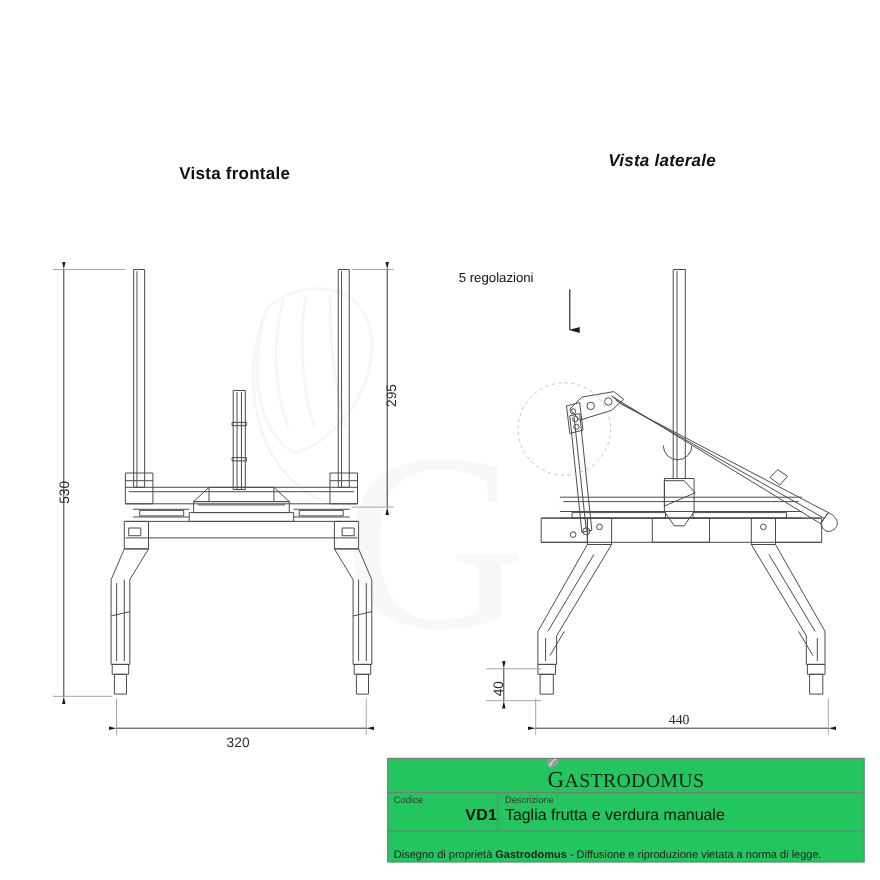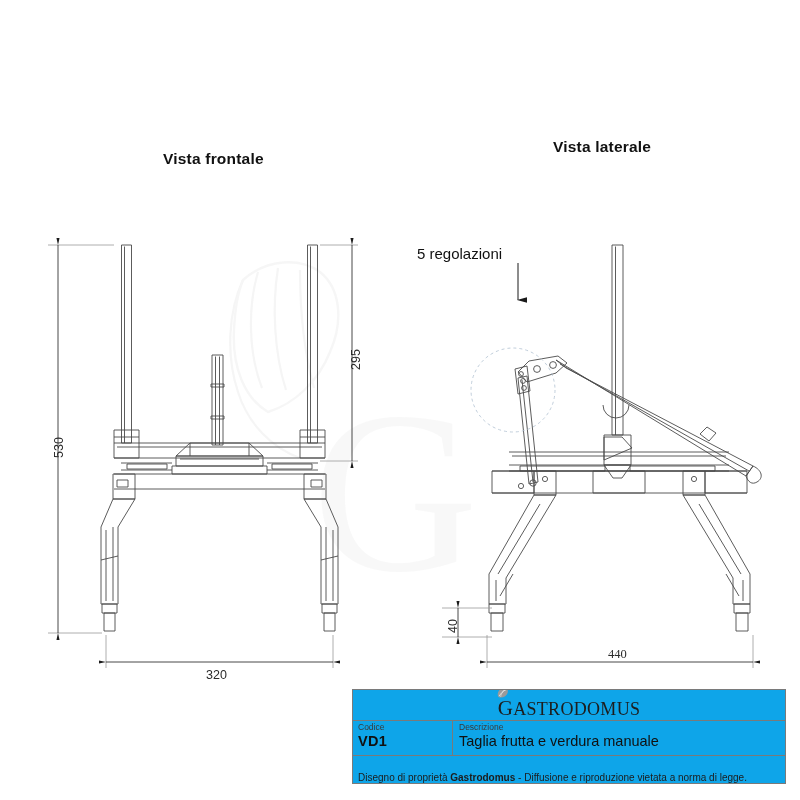--- a/index.html
+++ b/index.html
@@ -33,26 +33,26 @@
   .view-title {
     position: absolute;
     font-family: "Liberation Sans", sans-serif;
     font-weight: bold;
     font-size: 15.5px;
     letter-spacing: 0.2px;
     color: #111111;
     white-space: nowrap;
   }
   #title-front { left: 163px; top: 138px; margin-top: 12px; }
-  #title-side  { left: 553px; top: 138px; }
+  #title-side  { left: 553px; top: 138px; font-style: italic; }
 
   .callout-label {
     position: absolute;
     font-family: "Liberation Sans", sans-serif;
-    font-size: 15px;
+    font-size: 12px;
     color: #111111;
     white-space: nowrap;
   }
   #label-regolazioni { left: 417px; top: 245px; }
 
   .dim-text {
     position: absolute;
     font-family: "Liberation Sans", sans-serif;
     font-size: 12.5px;
     color: #2b2b2b;
@@ -69,21 +69,21 @@
   #dim-440 { left: 608px; top: 647px; font-family: Liberation Serif, serif; }
 
   
   #title-block {
     position: absolute;
     left: 352px;
     top: 689px;
     width: 434px;
     height: 95px;
     border: 1px solid #7a7a7a;
-    background: #0ea5e9;
+    background: #22c55e;
     box-sizing: border-box;
     display: flex;
     flex-direction: column;
   }
   #tb-logo-row {
     height: 31px;
     border-bottom: 1px solid #7a7a7a;
     display: flex;
     align-items: flex-end;
     justify-content: center;
@@ -133,21 +133,21 @@
     color: #3a3a3a;
     line-height: 1.1;
     display: block;
   }
   .field-value {
     font-size: 14.5px;
     color: #111111;
     line-height: 1.35;
     display: block;
   }
-  .field-value.bold { font-weight: bold; letter-spacing: 0.3px; }
+  .field-value.bold { font-weight: bold; letter-spacing: 0.3px; text-align: right; }
   #tb-footer-row {
     flex: 1;
     display: flex;
     align-items: center;
     padding-left: 5px;
     box-sizing: border-box;
   }
   #tb-footer-row .note {
     font-size: 10px;
     color: #1c1c1c;

